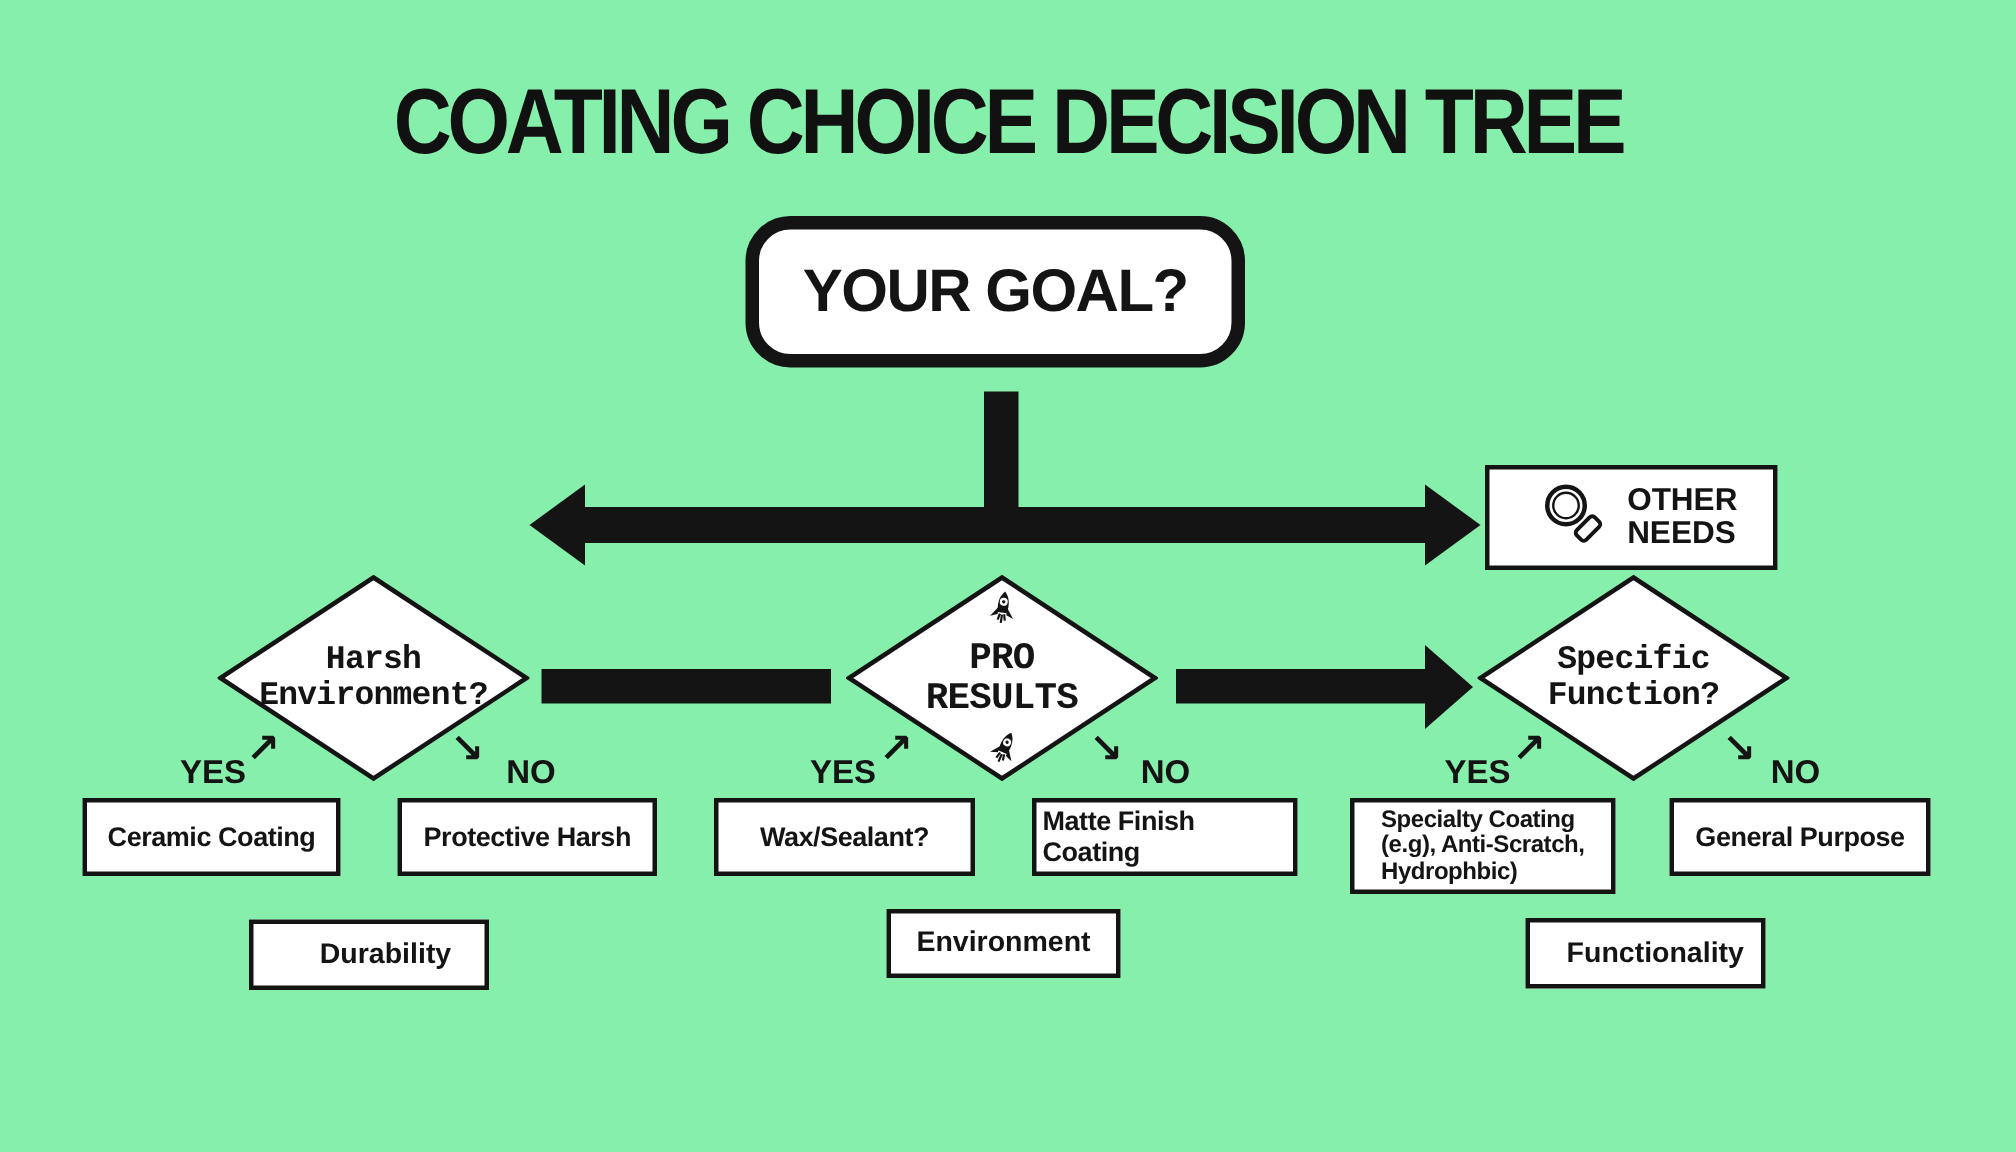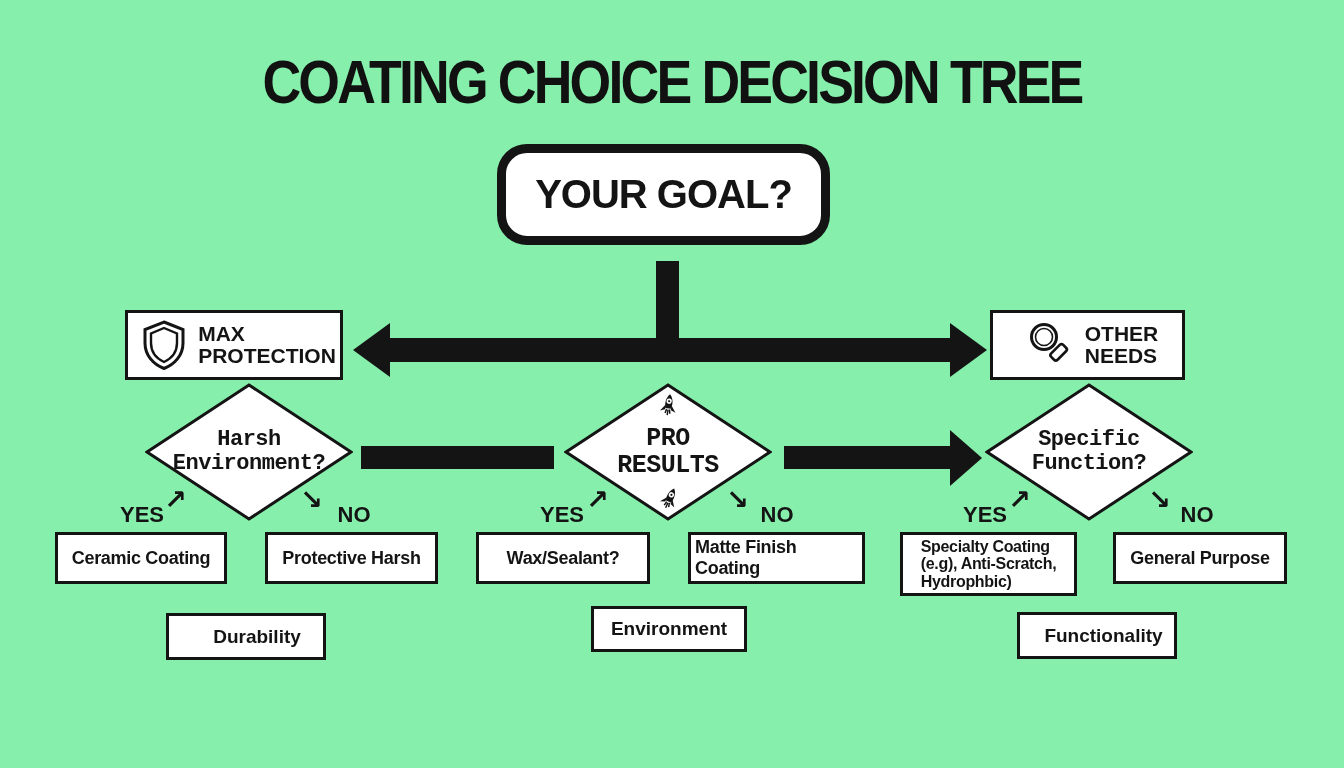--- a/index.html
+++ b/index.html
@@ -84,30 +84,20 @@
     <rect x="784" y="446" width="172" height="23" fill="#141414"></rect>
     <polygon points="982,458 950,430 950,486" fill="#141414"></polygon>
   </svg>
 
   <div id="title" class="abs">COATING CHOICE DECISION TREE</div>
 
   <div id="root-box" class="abs box">
     <span>YOUR GOAL?</span>
   </div>
 
-  <div id="branch-left" class="abs box branch-box">
-    <span class="icon">
-      <svg width="48" height="52" viewBox="0 0 48 52">
-        <path d="M24 3 L43 10.5 V24 C43 36.5 34.5 45.5 24 49.5 C13.5 45.5 5 36.5 5 24 V10.5 Z" fill="none" stroke="#141414" stroke-width="3"></path>
-        <path d="M24 9 L37 14.5 V24 C37 33 31.5 39.5 24 43 C16.5 39.5 11 33 11 24 V14.5 Z" fill="none" stroke="#141414" stroke-width="2.4"></path>
-      </svg>
-    </span>
-    <span class="pre">MAX
-PROTECTION</span>
-  </div>
 
   <div id="branch-right" class="abs box branch-box">
     <span class="icon">
       <svg width="50" height="50" viewBox="0 0 50 50">
         <circle cx="19" cy="17" r="12.5" fill="none" stroke="#141414" stroke-width="3"></circle>
         <circle cx="19" cy="17" r="8.5" fill="none" stroke="#141414" stroke-width="1.6"></circle>
         <g transform="rotate(45 34 32)">
           <rect x="29.5" y="24" width="9" height="17" rx="2.5" fill="#ffffff" stroke="#141414" stroke-width="2.6"></rect>
         </g>
       </svg>

